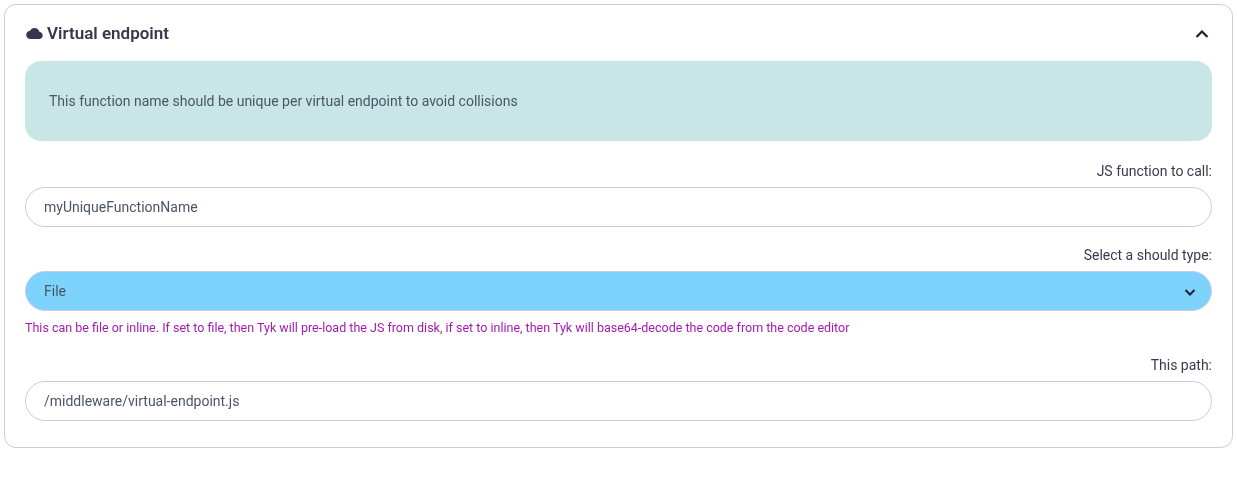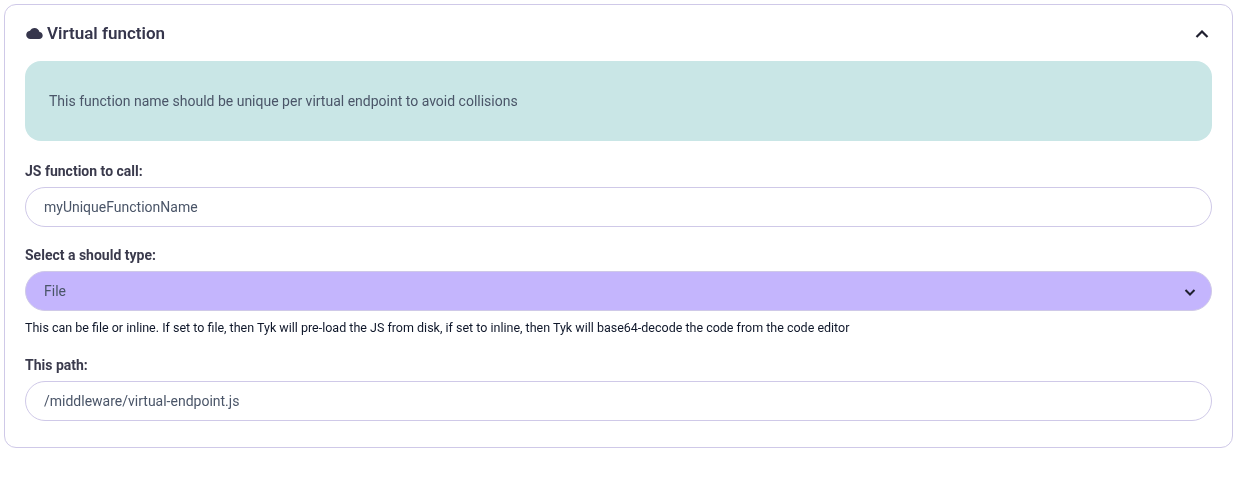--- a/index.html
+++ b/index.html
@@ -62,23 +62,24 @@
     }
     .form-group {
       margin-bottom: 20px;
     }
     .form-group:last-child {
       margin-bottom: 0;
     }
     .form-label {
       display: block;
       font-size: 14px;
-      font-weight: 700;
+      font-weight: 400;
       color: #3a3a4c;
       margin-bottom: 8px;
+      text-align: right;
     }
     .form-input {
       width: 100%;
       height: 40px;
       border: 1px solid #cfc9e8;
       border-radius: 20px;
       padding: 16px 18px;
       font-size: 14px;
       color: #4a5568;
       background: #ffffff;
@@ -90,55 +91,55 @@
       width: 100%;
     }
     .form-select {
       width: 100%;
       height: 40px;
       border: 1px solid #cfc9e8;
       border-radius: 20px;
       padding: 0 40px 0 18px;
       font-size: 14px;
       color: #4a5568;
-      background: #c4b5fd;
+      background: #7dd3fc;
       outline: none;
       appearance: none;
       -webkit-appearance: none;
       -moz-appearance: none;
       cursor: pointer;
       font-family: inherit;
     }
     .select-chevron {
       position: absolute;
       right: 16px;
       top: 50%;
       transform: translateY(-50%);
       pointer-events: none;
       color: #202030;
     }
     .help-text {
       font-size: 12.5px;
-      color: #0f172a;
+      color: #a21caf;
       margin-top: 8px;
       line-height: 1.4;
     }
   </style>
 </head>
 <body>
 
 <div class="panel">
   <div class="panel-header">
     <div class="panel-title-wrap">
       <span class="cloud-icon">
         <svg width="17" height="12" viewBox="0 0 17 12" fill="currentColor">
           <path d="M13.5 5.1c-.4-2.4-2.5-4.1-5-4.1-2 0-3.7 1.1-4.5 2.8C1.8 4 .2 5.8.2 8c0 2.3 1.9 4 4.2 4h8.8c1.9 0 3.5-1.5 3.5-3.5 0-1.8-1.4-3.3-3.2-3.4z"></path>
         </svg>
       </span>
-      <span class="panel-title">Virtual function</span>
+      <span class="panel-title">Virtual endpoint</span>
     </div>
     <div class="chevron-wrap">
       <span>
         <svg width="14" height="9" viewBox="0 0 14 9" fill="none" stroke="currentColor" stroke-width="2.2">
           <path d="M1.5 7 L7 1.5 L12.5 7"></path>
         </svg>
       </span>
     </div>
   </div>
 

